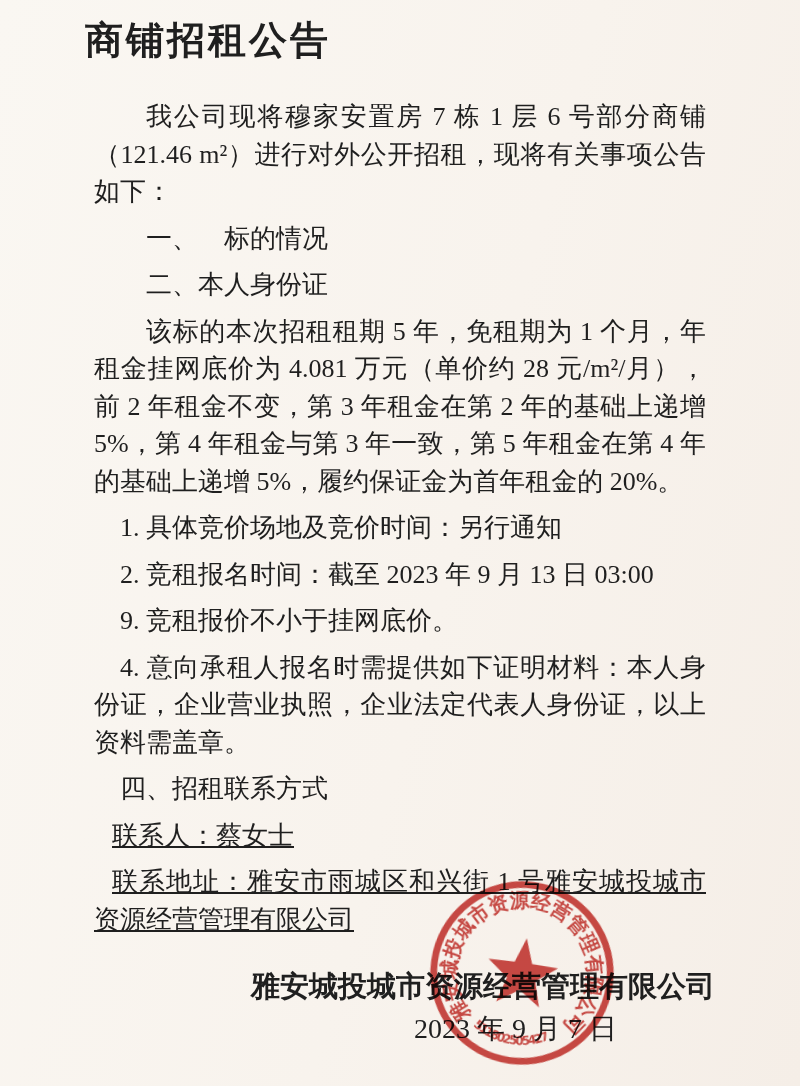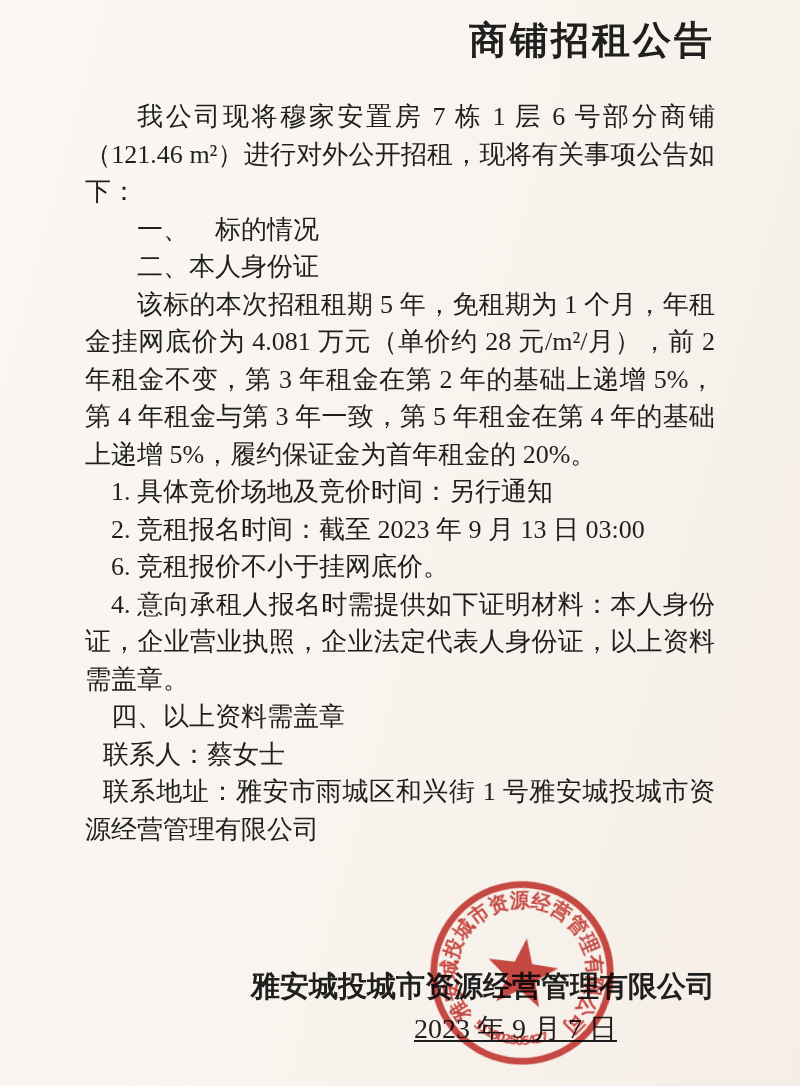--- a/index.html
+++ b/index.html
@@ -4,33 +4,33 @@
 <style>
   html,body { margin:0; padding:0; background:#e9e6e1; }
   .page {
     position:relative; width:800px; height:1086px; overflow:hidden;
     background:linear-gradient(105deg,#faf7f2 0%,#f8f3ed 55%,#f5eee7 100%);
     font-family:"Liberation Serif","DejaVu Serif",serif;
     color:#1f1f1f;
   }
   .content { position:absolute; left:85px; right:85px; top:18px; }
   .title {
-    margin:0 0 36px 0; text-align:right;
+    margin:0 0 36px 0; text-align:left;
     font-size:38px; line-height:44px; font-weight:700; letter-spacing:3px;
   }
   .content p {
-    margin:0; font-size:26px; line-height:37.5px;
+    margin:9px; font-size:26px; line-height:37.5px;
     text-align:justify; font-weight:500;
   }
   .indent2 { text-indent:2em; }
   .indent1 { text-indent:1em; }
-  .contact { text-indent:18px; }
+  .contact { text-indent:18px;text-decoration:underline; }
   .sig { position:absolute; left:85px; right:85px; top:966px; }
   .sig-company { text-align:right; font-size:29px; line-height:40px; font-weight:600; margin:0; }
-  .sig-date { text-align:right; font-size:28px; line-height:38px; margin:4px 0 0 0; padding-right:98px;text-decoration:underline; }
+  .sig-date { text-align:right; font-size:28px; line-height:38px; margin:4px 0 0 0; padding-right:98px; }
   .seal {
     position:absolute; left:425px; top:876px; width:194px; height:194px;
     transform:rotate(8deg); mix-blend-mode:multiply; opacity:0.88;
     filter:blur(0.3px);
   }
   .seal-ring-text { font-size:21px; font-weight:600; font-family:"Liberation Serif","DejaVu Serif",serif; }
   .seal-number { font-size:12.5px; font-weight:700; font-family:"DejaVu Sans",sans-serif; letter-spacing:1px; }
 </style>
 </head>
 <body>
@@ -41,24 +41,24 @@
 
     <p class="indent2">我公司现将穆家安置房 7 栋 1 层 6 号部分商铺（121.46 m²）进行对外公开招租，现将有关事项公告如下：</p>
 
     <p class="indent2">一、　标的情况</p>
 
     <p class="indent2">二、本人身份证</p>
     <p class="indent2">该标的本次招租租期 5 年，免租期为 1 个月，年租金挂网底价为 4.081 万元（单价约 28 元/m²/月），前 2 年租金不变，第 3 年租金在第 2 年的基础上递增 5%，第 4 年租金与第 3 年一致，第 5 年租金在第 4 年的基础上递增 5%，履约保证金为首年租金的 20%。</p>
 
     <p class="indent1">1. 具体竞价场地及竞价时间：另行通知</p>
     <p class="indent1">2. 竞租报名时间：截至 2023 年 9 月 13 日 03:00</p>
-    <p class="indent1">6. 竞租报价不小于挂网底价。</p>
+    <p class="indent1">9. 竞租报价不小于挂网底价。</p>
     <p class="indent1">4. 意向承租人报名时需提供如下证明材料：本人身份证，企业营业执照，企业法定代表人身份证，以上资料需盖章。</p>
 
-    <p class="indent1">四、以上资料需盖章</p>
+    <p class="indent1">四、招租联系方式</p>
     <p class="contact">联系人：蔡女士</p>
     <p class="contact">联系地址：雅安市雨城区和兴街 1 号雅安城投城市资源经营管理有限公司</p>
   </div>
 
   <div class="sig">
     <p class="sig-company">雅安城投城市资源经营管理有限公司</p>
     <p class="sig-date">2023 年 9 月 7 日</p>
   </div>
 
   <svg class="seal" viewBox="0 0 200 200" aria-hidden="true">

